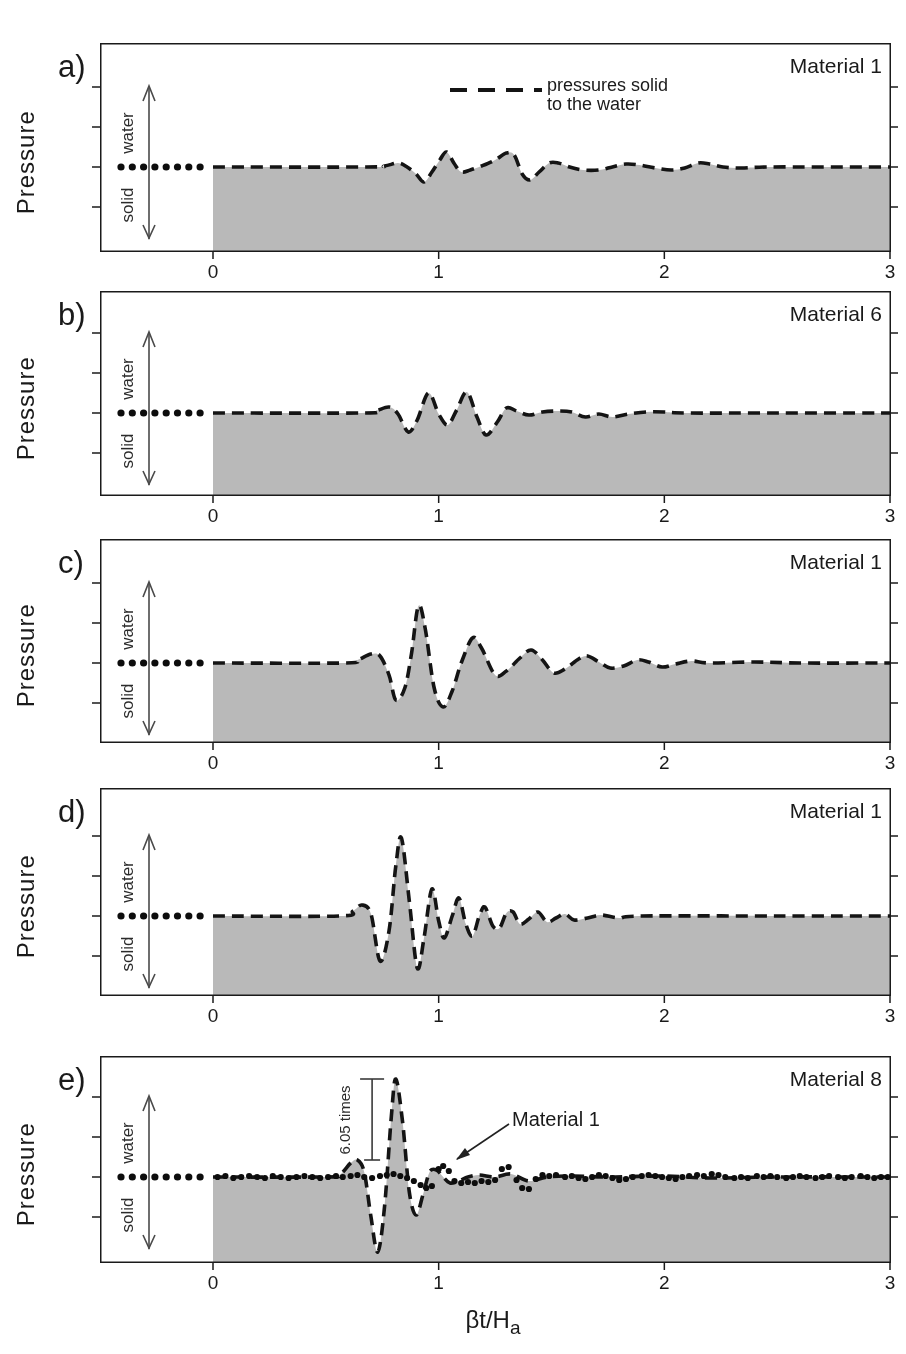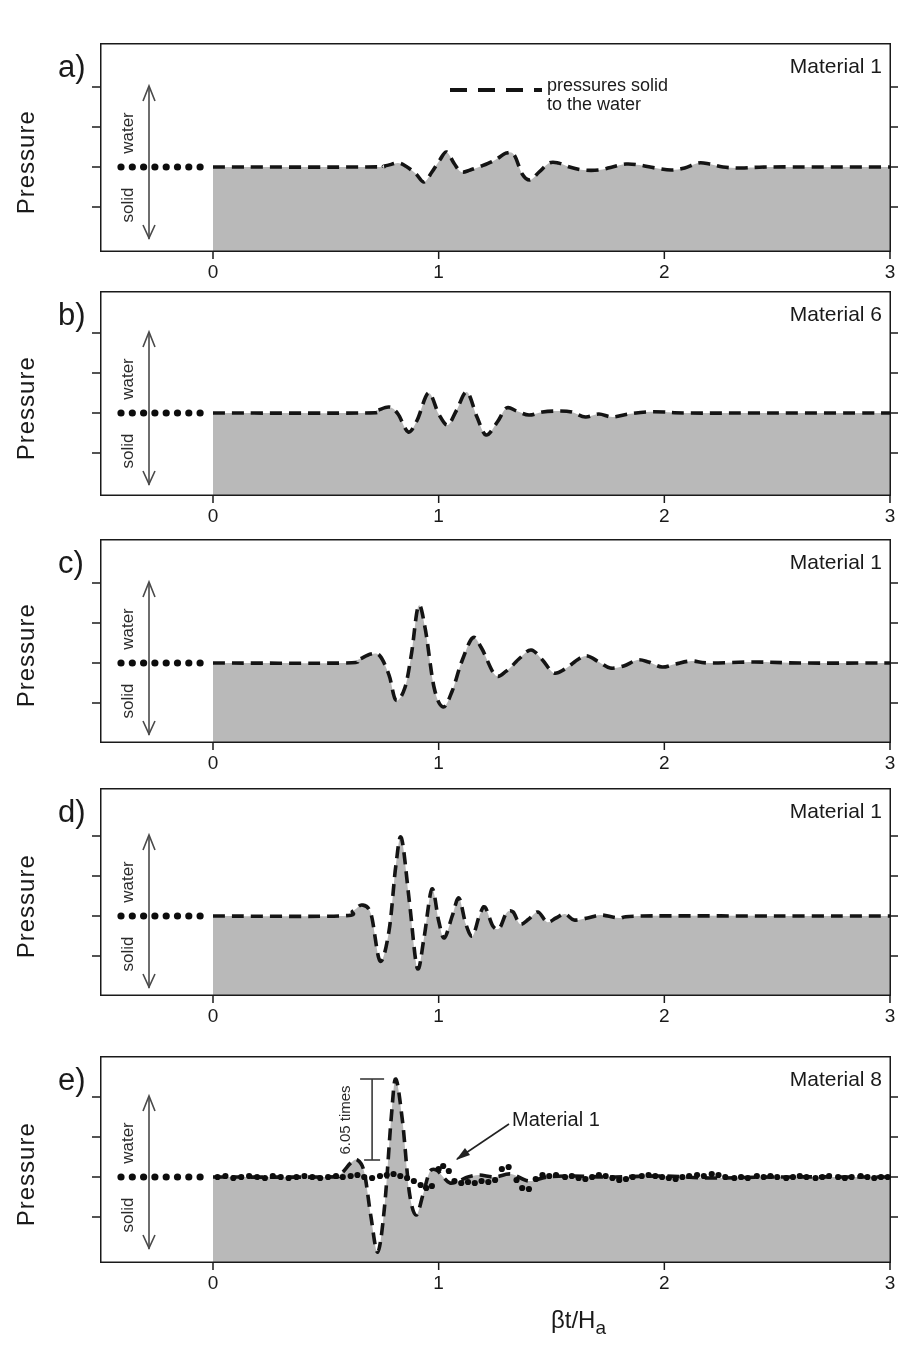--- a/index.html
+++ b/index.html
@@ -8,21 +8,21 @@
   .panel{position:absolute;left:0;width:906px;}
   .panel svg{position:absolute;left:0;top:0;display:block;}
   .letter{position:absolute;left:58px;top:6px;font-size:31px;color:#1a1a1a;}
   .ylab{position:absolute;left:26px;top:50%;transform:translate(-50%,-60%) rotate(-90deg);font-size:24px;letter-spacing:1px;color:#1a1a1a;white-space:nowrap;}
   .material{position:absolute;right:24px;top:11px;font-size:21px;color:#1a1a1a;}
   .xtick{position:absolute;width:44px;text-align:center;font-size:19px;color:#1a1a1a;}
   .mword{position:absolute;font-size:17px;color:#2b2b2b;white-space:nowrap;transform:translate(-50%,-50%) rotate(-90deg);}
   .legend-text{position:absolute;left:547px;top:33px;font-size:18px;line-height:19px;color:#1a1a1a;}
   .ratio-label{position:absolute;left:344px;top:64px;font-size:15px;color:#2b2b2b;white-space:nowrap;transform:translate(-50%,-50%) rotate(-90deg);}
   .compare-label{position:absolute;left:512px;top:52px;font-size:20px;color:#1a1a1a;}
-  .xaxis-title{position:absolute;left:436px;top:1306px;width:170px;text-align:right;font-size:24px;color:#1a1a1a;}
+  .xaxis-title{position:absolute;left:408px;top:1306px;width:170px;text-align:center;font-size:24px;color:#1a1a1a;}
   .xaxis-title .sub{font-size:19px;vertical-align:-6px;}
 </style>
 </head>
 <body>
 
 <div class="stage">
 
   <section class="panel" style="top: 43px; height: 243px;">
     <svg width="906" height="221" viewBox="0 0 906 221" style="overflow: visible;">
         <path d="M213.0,124.0C238.6,124.0,337.9,124.2,366.5,124.0C395.0,123.8,379.2,123.7,384.5,123.0C389.8,122.3,394.3,119.8,398.0,120.0C401.8,120.2,404.1,122.2,407.1,124.0C410.1,125.8,413.3,128.5,416.1,131.0C418.9,133.5,421.4,139.3,424.0,139.0C426.6,138.7,429.3,132.7,431.9,129.0C434.5,125.3,437.4,120.3,439.8,117.0C442.2,113.7,444.1,108.3,446.6,109.0C449.0,109.7,452.0,117.7,454.5,121.0C456.9,124.3,458.6,128.0,461.2,129.0C463.9,130.0,466.9,128.0,470.3,127.0C473.6,126.0,477.4,124.7,481.5,123.0C485.7,121.3,491.0,119.2,495.1,117.0C499.2,114.8,503.2,110.8,506.4,110.0C509.6,109.2,511.6,108.5,514.3,112.0C516.9,115.5,519.5,126.8,522.2,131.0C524.8,135.2,527.2,137.3,530.1,137.0C532.9,136.7,535.9,131.8,539.1,129.0C542.3,126.2,546.1,121.5,549.2,120.0C552.4,118.5,554.9,119.3,558.3,120.0C561.7,120.7,565.4,122.8,569.6,124.0C573.7,125.2,578.2,126.5,583.1,127.0C588.0,127.5,594.0,127.5,598.9,127.0C603.8,126.5,607.9,125.0,612.4,124.0C616.9,123.0,621.5,121.3,626.0,121.0C630.5,120.7,634.6,121.3,639.5,122.0C644.4,122.7,650.0,124.2,655.3,125.0C660.6,125.8,666.2,127.0,671.1,127.0C676.0,127.0,680.1,126.2,684.7,125.0C689.2,123.8,694.1,120.7,698.2,120.0C702.3,119.3,705.3,120.3,709.5,121.0C713.6,121.7,717.7,123.3,723.0,124.0C728.3,124.7,733.9,125.0,741.1,125.0C748.2,125.0,752.4,124.2,765.9,124.0C779.4,123.8,801.6,124.0,822.3,124.0C843.0,124.0,878.7,124.0,890.0,124.0L890,209L213,209Z" fill="#b9b9b9" stroke="none"></path>

